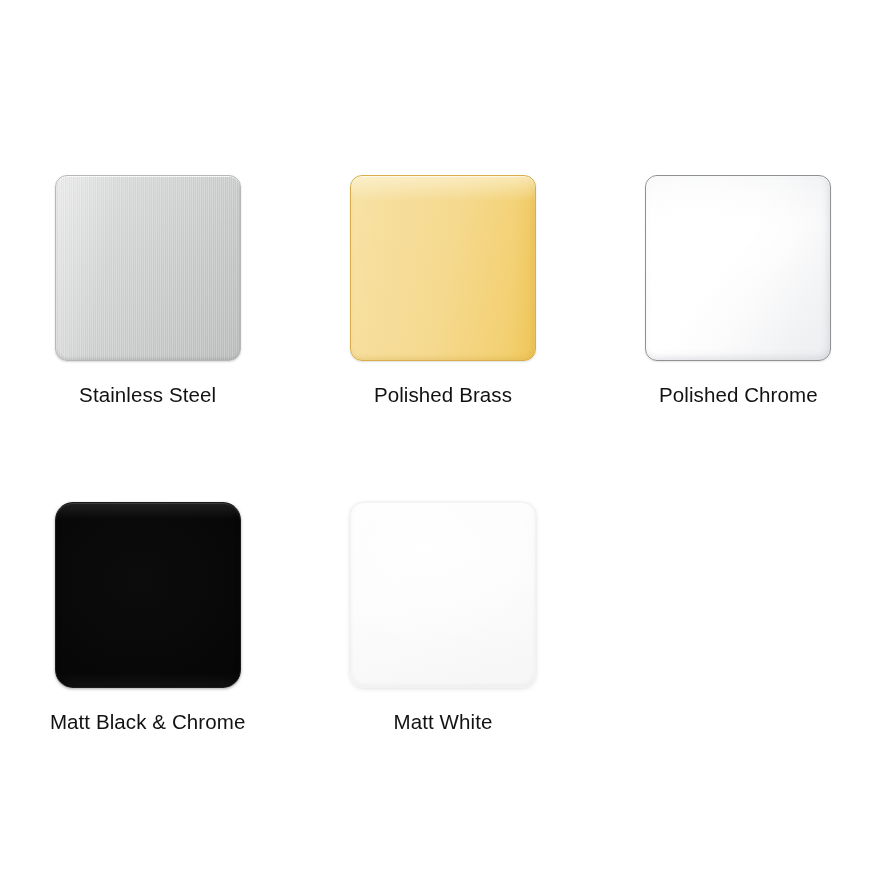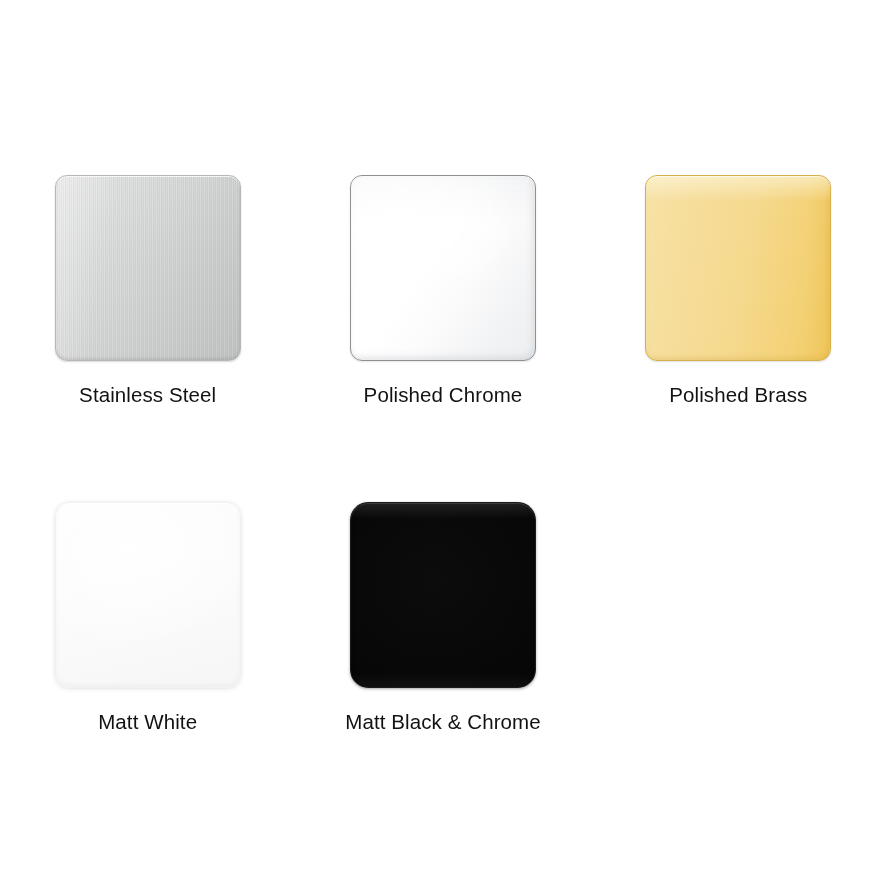--- a/index.html
+++ b/index.html
@@ -221,51 +221,51 @@
       <div class="tile-wrap">
         <div class="tile tile--stainless">
           <div class="sheen"></div>
         </div>
       </div>
       <div class="swatch-label">Stainless Steel</div>
     </div>
 
     <div class="swatch-cell">
       <div class="tile-wrap">
+        <div class="tile tile--brass">
+          <div class="sheen"></div>
+        </div>
+      </div>
+      <div class="swatch-label">Polished Brass</div>
+    </div>
+
+    <div class="swatch-cell">
+      <div class="tile-wrap">
         <div class="tile tile--chrome">
           <div class="sheen"></div>
         </div>
       </div>
       <div class="swatch-label">Polished Chrome</div>
     </div>
 
-    <div class="swatch-cell">
-      <div class="tile-wrap">
-        <div class="tile tile--brass">
-          <div class="sheen"></div>
-        </div>
-      </div>
-      <div class="swatch-label">Polished Brass</div>
-    </div>
-
+
+    <div class="swatch-cell">
+      <div class="tile-wrap">
+        <div class="tile tile--mattblack">
+          <div class="sheen"></div>
+        </div>
+      </div>
+      <div class="swatch-label">Matt Black &amp; Chrome</div>
+    </div>
 
     <div class="swatch-cell">
       <div class="tile-wrap">
         <div class="tile tile--mattwhite">
           <div class="sheen"></div>
         </div>
       </div>
       <div class="swatch-label">Matt White</div>
-    </div>
-
-    <div class="swatch-cell">
-      <div class="tile-wrap">
-        <div class="tile tile--mattblack">
-          <div class="sheen"></div>
-        </div>
-      </div>
-      <div class="swatch-label">Matt Black &amp; Chrome</div>
     </div>
 
     <div class="grid-pad-bot"></div>
 
   </div>
 </div>
 
 </body></html>

